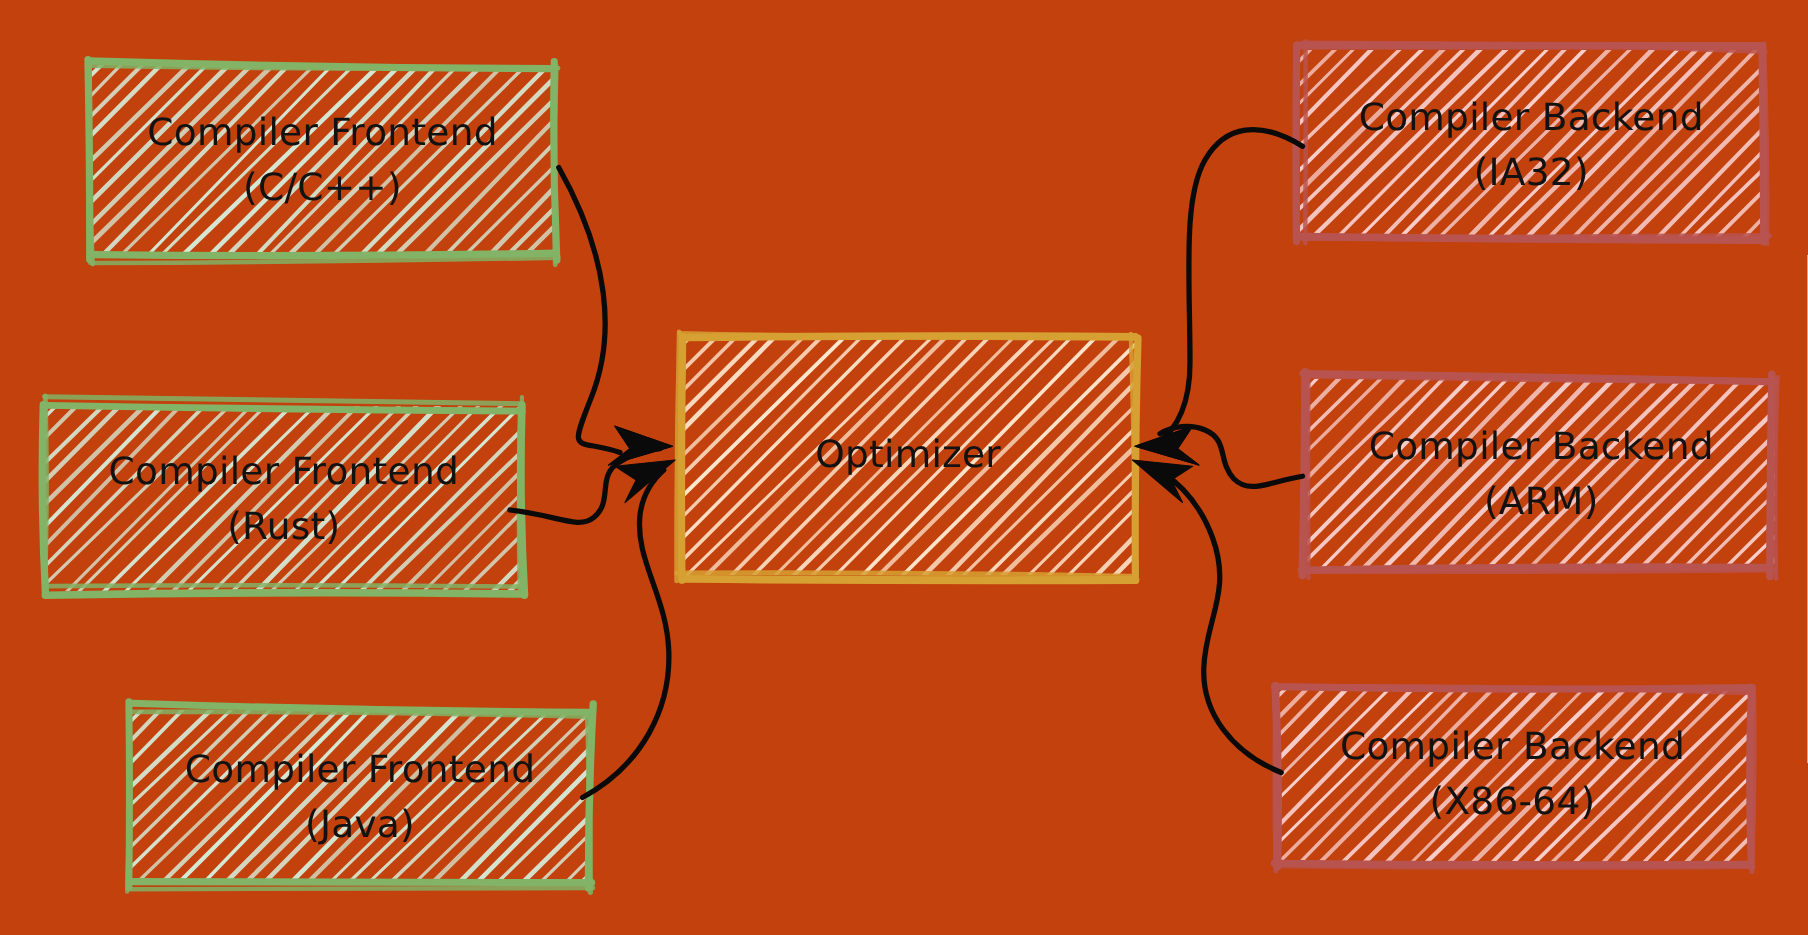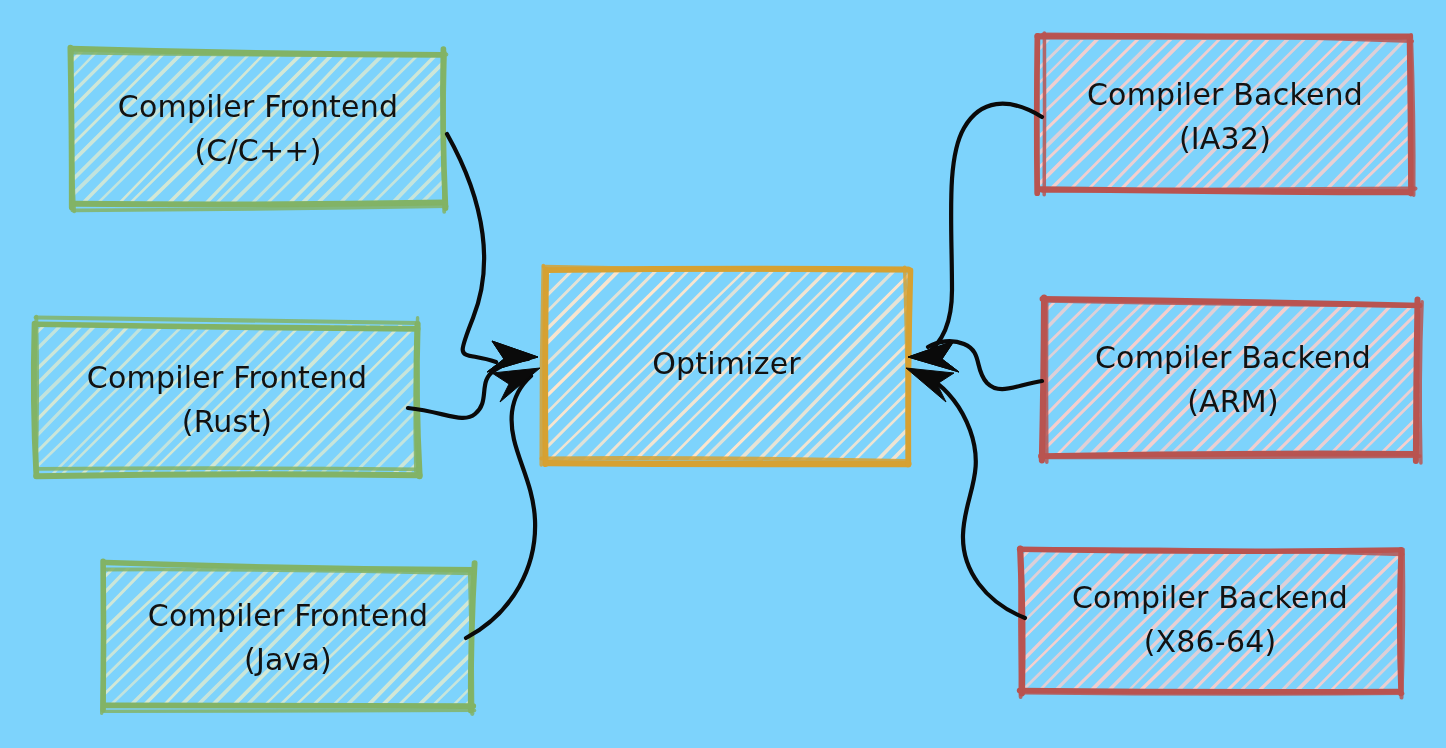--- a/index.html
+++ b/index.html
@@ -8,21 +8,21 @@
     padding: 0;
     background: #ffffff;
   }
   body {
     font-family: "Liberation Sans", sans-serif;
   }
   #canvas {
     position: relative;
     width: 1446px;
     height: 748px;
-    background: #7dd3fc;
+    background: #c2410c;
     overflow: hidden;
   }
   #diagram-svg {
     position: absolute;
     top: 0;
     left: 0;
     width: 1446px;
     height: 748px;
   }
   .node-label {

